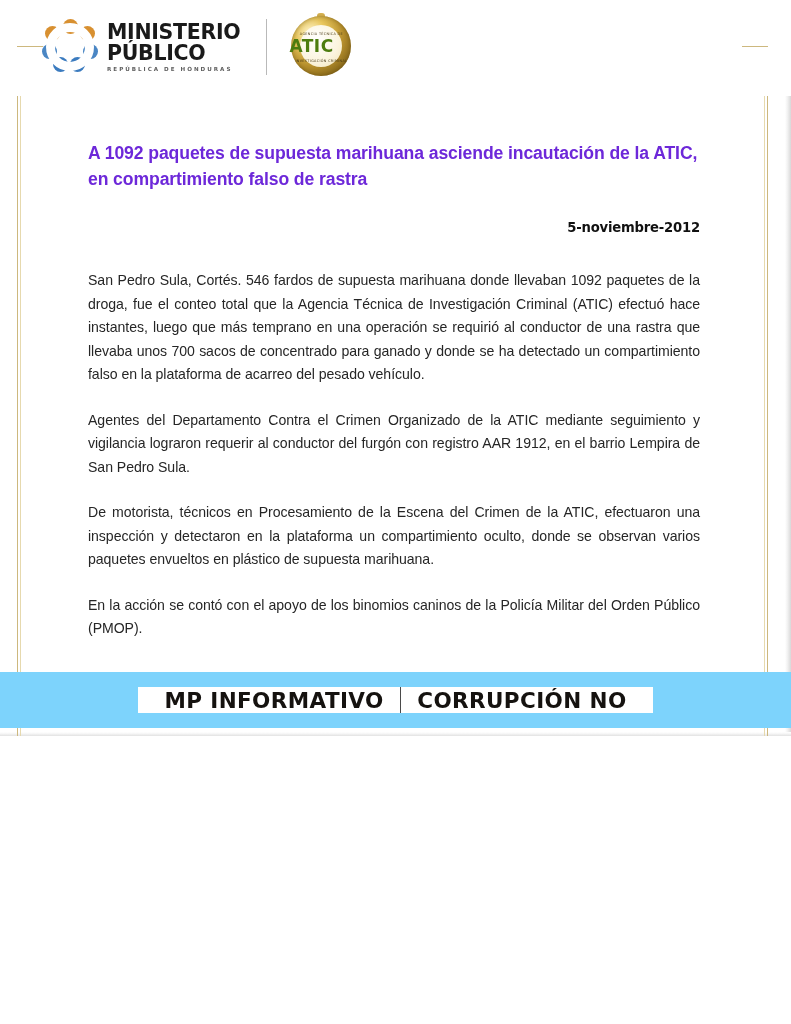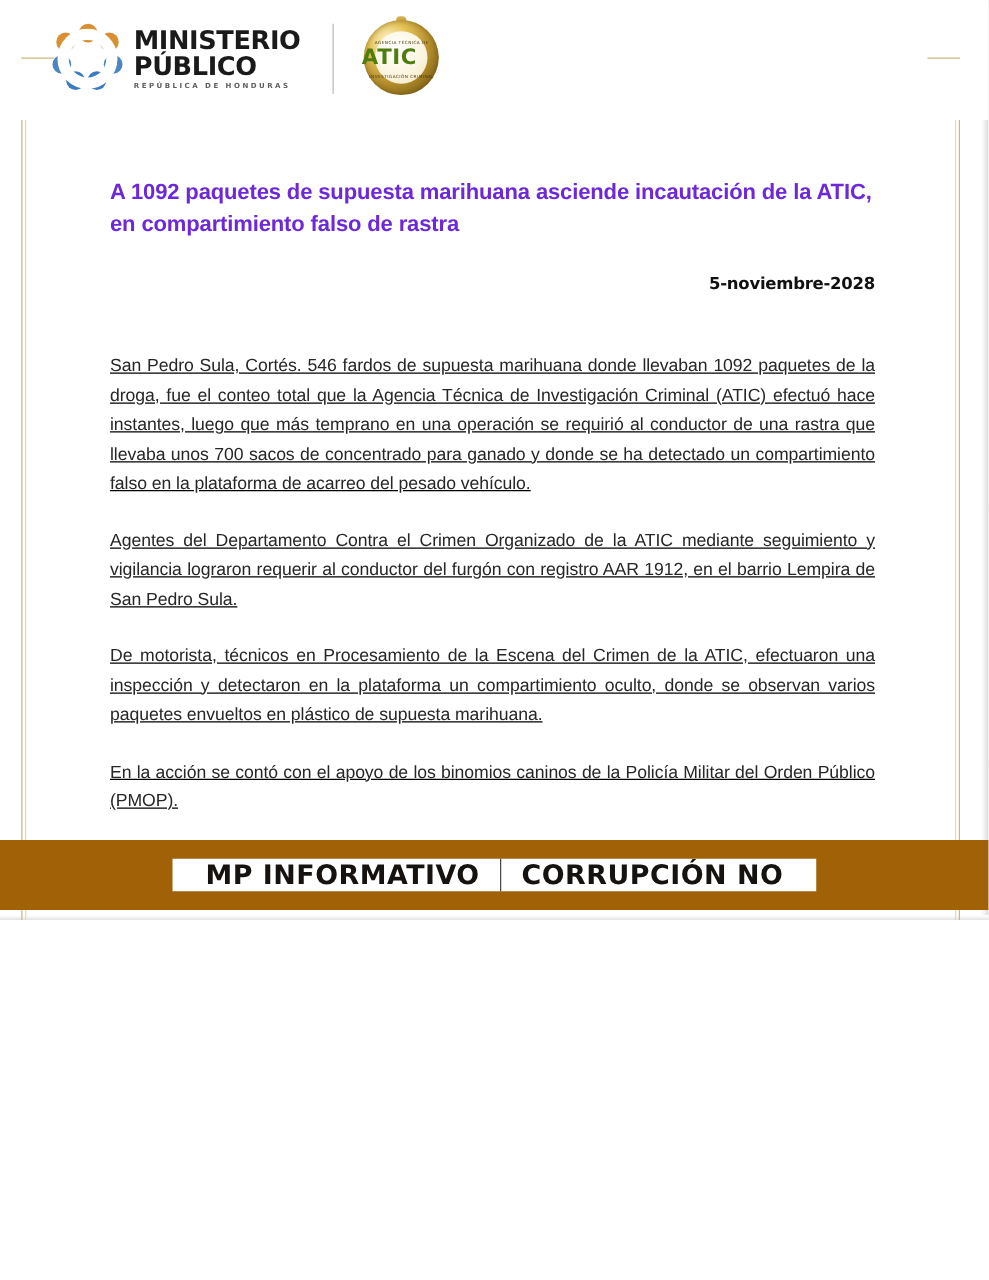--- a/index.html
+++ b/index.html
@@ -223,42 +223,41 @@
     margin-top: 28px;
     text-align: right;
     font-family: "DejaVu Sans", sans-serif;
     font-weight: bold;
     font-size: 13.2px;
     color: #111111;
     letter-spacing: -0.2px;
   }
 
   .body-copy {
-    margin-top: 46px;
-    text-decoration: underline;
+    margin-top: 34px;
   }
   .body-copy p {
     margin: 0 0 22px 0;
     font-family: "Liberation Sans", sans-serif;
     font-size: 14.1px;
     line-height: 23.5px;
     color: #262626;
     text-align: justify;
     letter-spacing: -0.05px;
   }
   .body-copy p:last-child { margin-bottom: 0; }
 
   
   .footer {
     position: absolute;
     left: 0;
     bottom: 8px;
     width: 791px;
     height: 56px;
-    background: #a16207;
+    background: #7dd3fc;
     display: flex;
     align-items: center;
     justify-content: center;
     z-index: 5;
   }
   .footer-band {
     background: #ffffff;
     padding: 0 26px;
     display: flex;
     align-items: center;
@@ -325,21 +324,21 @@
         <div class="atic-micro-bottom">INVESTIGACIÓN CRIMINAL</div>
       </div>
 
     </div>
   </div>
 
   <div class="content">
 
     <h1 class="headline">A 1092 paquetes de supuesta marihuana asciende incautación de la ATIC, en compartimiento falso de rastra</h1>
 
-    <div class="date-line">5-noviembre-2028</div>
+    <div class="date-line">5-noviembre-2012</div>
 
     <div class="body-copy">
       <p>San Pedro Sula, Cortés. 546 fardos de supuesta marihuana donde llevaban 1092 paquetes de la droga, fue el conteo total que la Agencia Técnica de Investigación Criminal (ATIC) efectuó hace instantes, luego que más temprano en una operación se requirió al conductor de una rastra que llevaba unos 700 sacos de concentrado para ganado y donde se ha detectado un compartimiento falso en la plataforma de acarreo del pesado vehículo.</p>
       <p>Agentes del Departamento Contra el Crimen Organizado de la ATIC mediante seguimiento y vigilancia lograron requerir al conductor del furgón con registro AAR 1912, en el barrio Lempira de San Pedro Sula.</p>
       <p>De motorista, técnicos en Procesamiento de la Escena del Crimen de la ATIC, efectuaron una inspección y detectaron en la plataforma un compartimiento oculto, donde se observan varios paquetes envueltos en plástico de supuesta marihuana.</p>
       <p>En la acción se contó con el apoyo de los binomios caninos de la Policía Militar del Orden Público (PMOP).</p>
     </div>
 
   </div>
 

